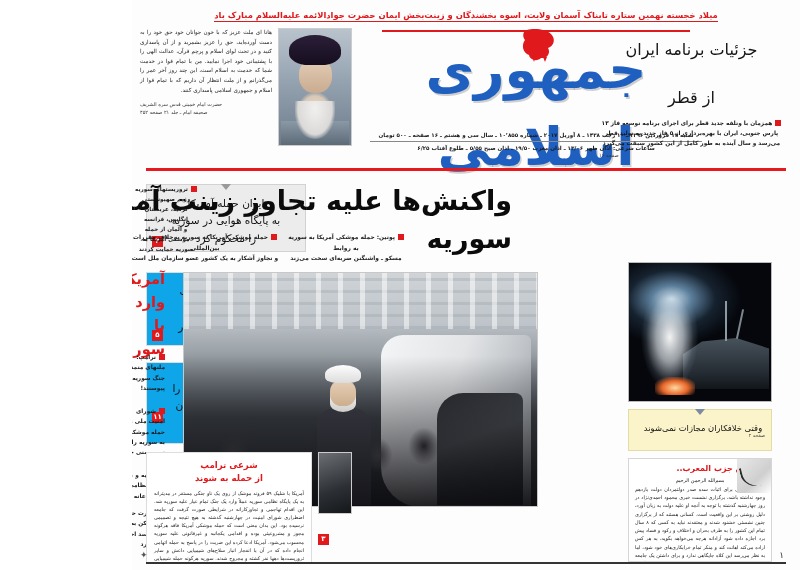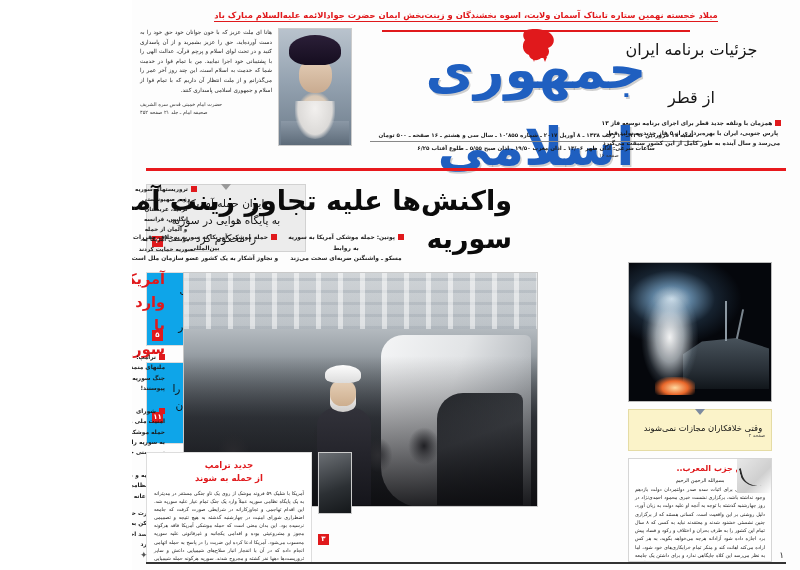--- a/index.html
+++ b/index.html
@@ -678,21 +678,21 @@
 
   <div id="br-article">
     <div class="orn"></div>
     <h4>من جزب المعرب..</h4>
     <div class="bism">بسم‌الله الرحمن الرحیم</div>
     <div class="body">اگر هیچ دلیلی برای اثبات سده صدر دولتمردان دولت بازدهم وجود نداشته باشد، برگزاری نشست خبری محمود احمدی‌نژاد در روز چهارشنبه گذشته با توجه به آنچه او علیه دولت به زبان آورد، دلیل روشنی بر این واقعیت است. کسانی هستند که از برگزاری چنین نشستی خشنود شدند و معتقدند نباید به کسی که ۸ سال تمام این کشور را به طرف بحران و اختلاف و رکود و فساد پیش برد اجازه داده شود آزادانه هرچه می‌خواهد بگوید، به هر کس اراده می‌کند اهانت کند و منکر تمام خرابکاری‌های خود شود، اما به نظر می‌رسد این کلاه جایگاهی ندارد و برای داشتن یک جامعه اخلاقی و رعایت انصاف و عدالت، پذیرفتن مواضع دیگران ضروری است</div>
   </div>
 
   <div id="bl-article">
     <h4>
-      <span>جدید ترامپ</span><br>
+      <span>شرعی ترامپ</span><br>
       <span>از حمله به شوند</span>
     </h4>
     <div class="body">آمریکا با شلیک ۵۹ فروند موشک از روی یک ناو جنگی مستقر در مدیترانه به یک پایگاه نظامی سوریه عملاً وارد یک جنگ تمام عیار علیه سوریه شد. این اقدام تهاجمی و تجاوزکارانه در شرایطی صورت گرفت که جامعه اضطراری شورای امنیت در چهارشنبه گذشته به هیچ نتیجه و تصمیمی نرسیده بود. این بدان معنی است که حمله موشکی آمریکا فاقد هرگونه مجوز و مشروعیتی بوده و اقدامی یکجانبه و غیرقانونی علیه سوریه محسوب می‌شود. آمریکا ادعا کرده این ضربت را در پاسخ به حمله اتهامی انجام داده که در آن با انفجار انبار سلاح‌های شیمیایی داعش و سایر تروریست‌ها دهها نفر کشته و مجروح شدند. سوریه هرگونه حمله شیمیایی به ادلب را تکذیب نموده و خاک را ناشی از انبارهای سلاح‌های شیمیایی توسط تروریست‌ها</div>
   </div>
   <div id="bl-side-photo"></div>
 
   <div id="footer-rule"></div>
   <div id="footer-left-glyph">✦</div>
   <div id="footer-right">۱</div>
 

